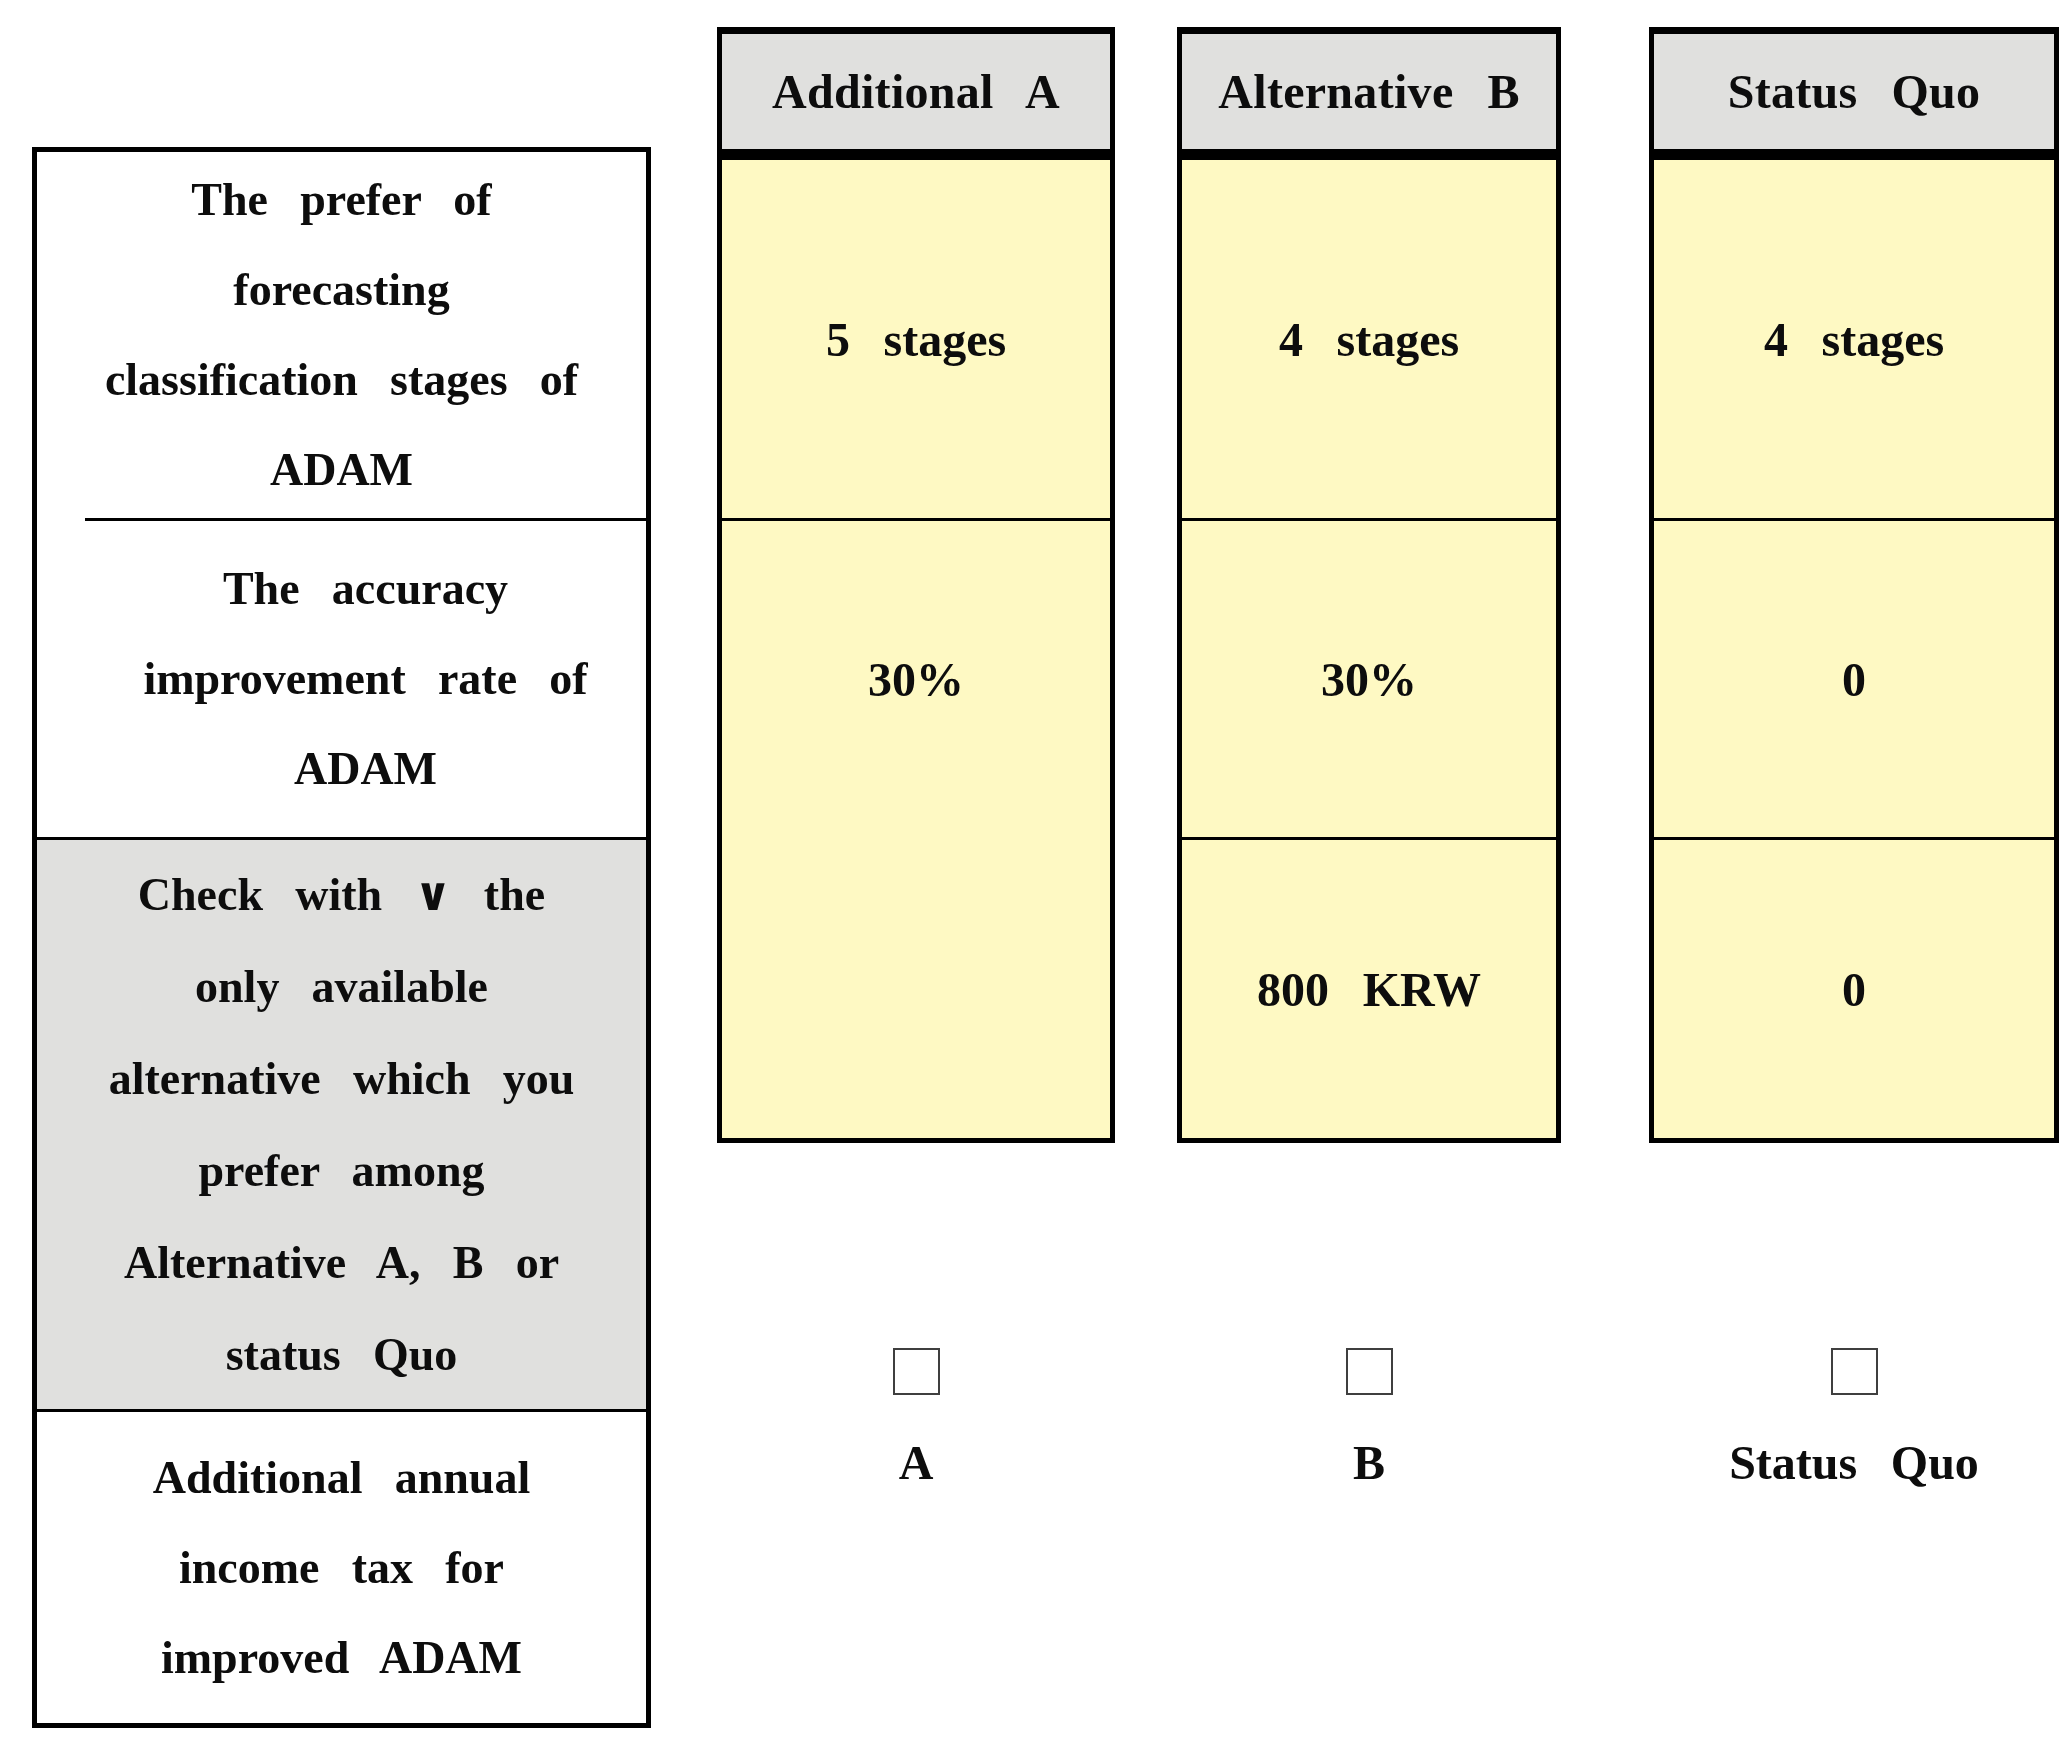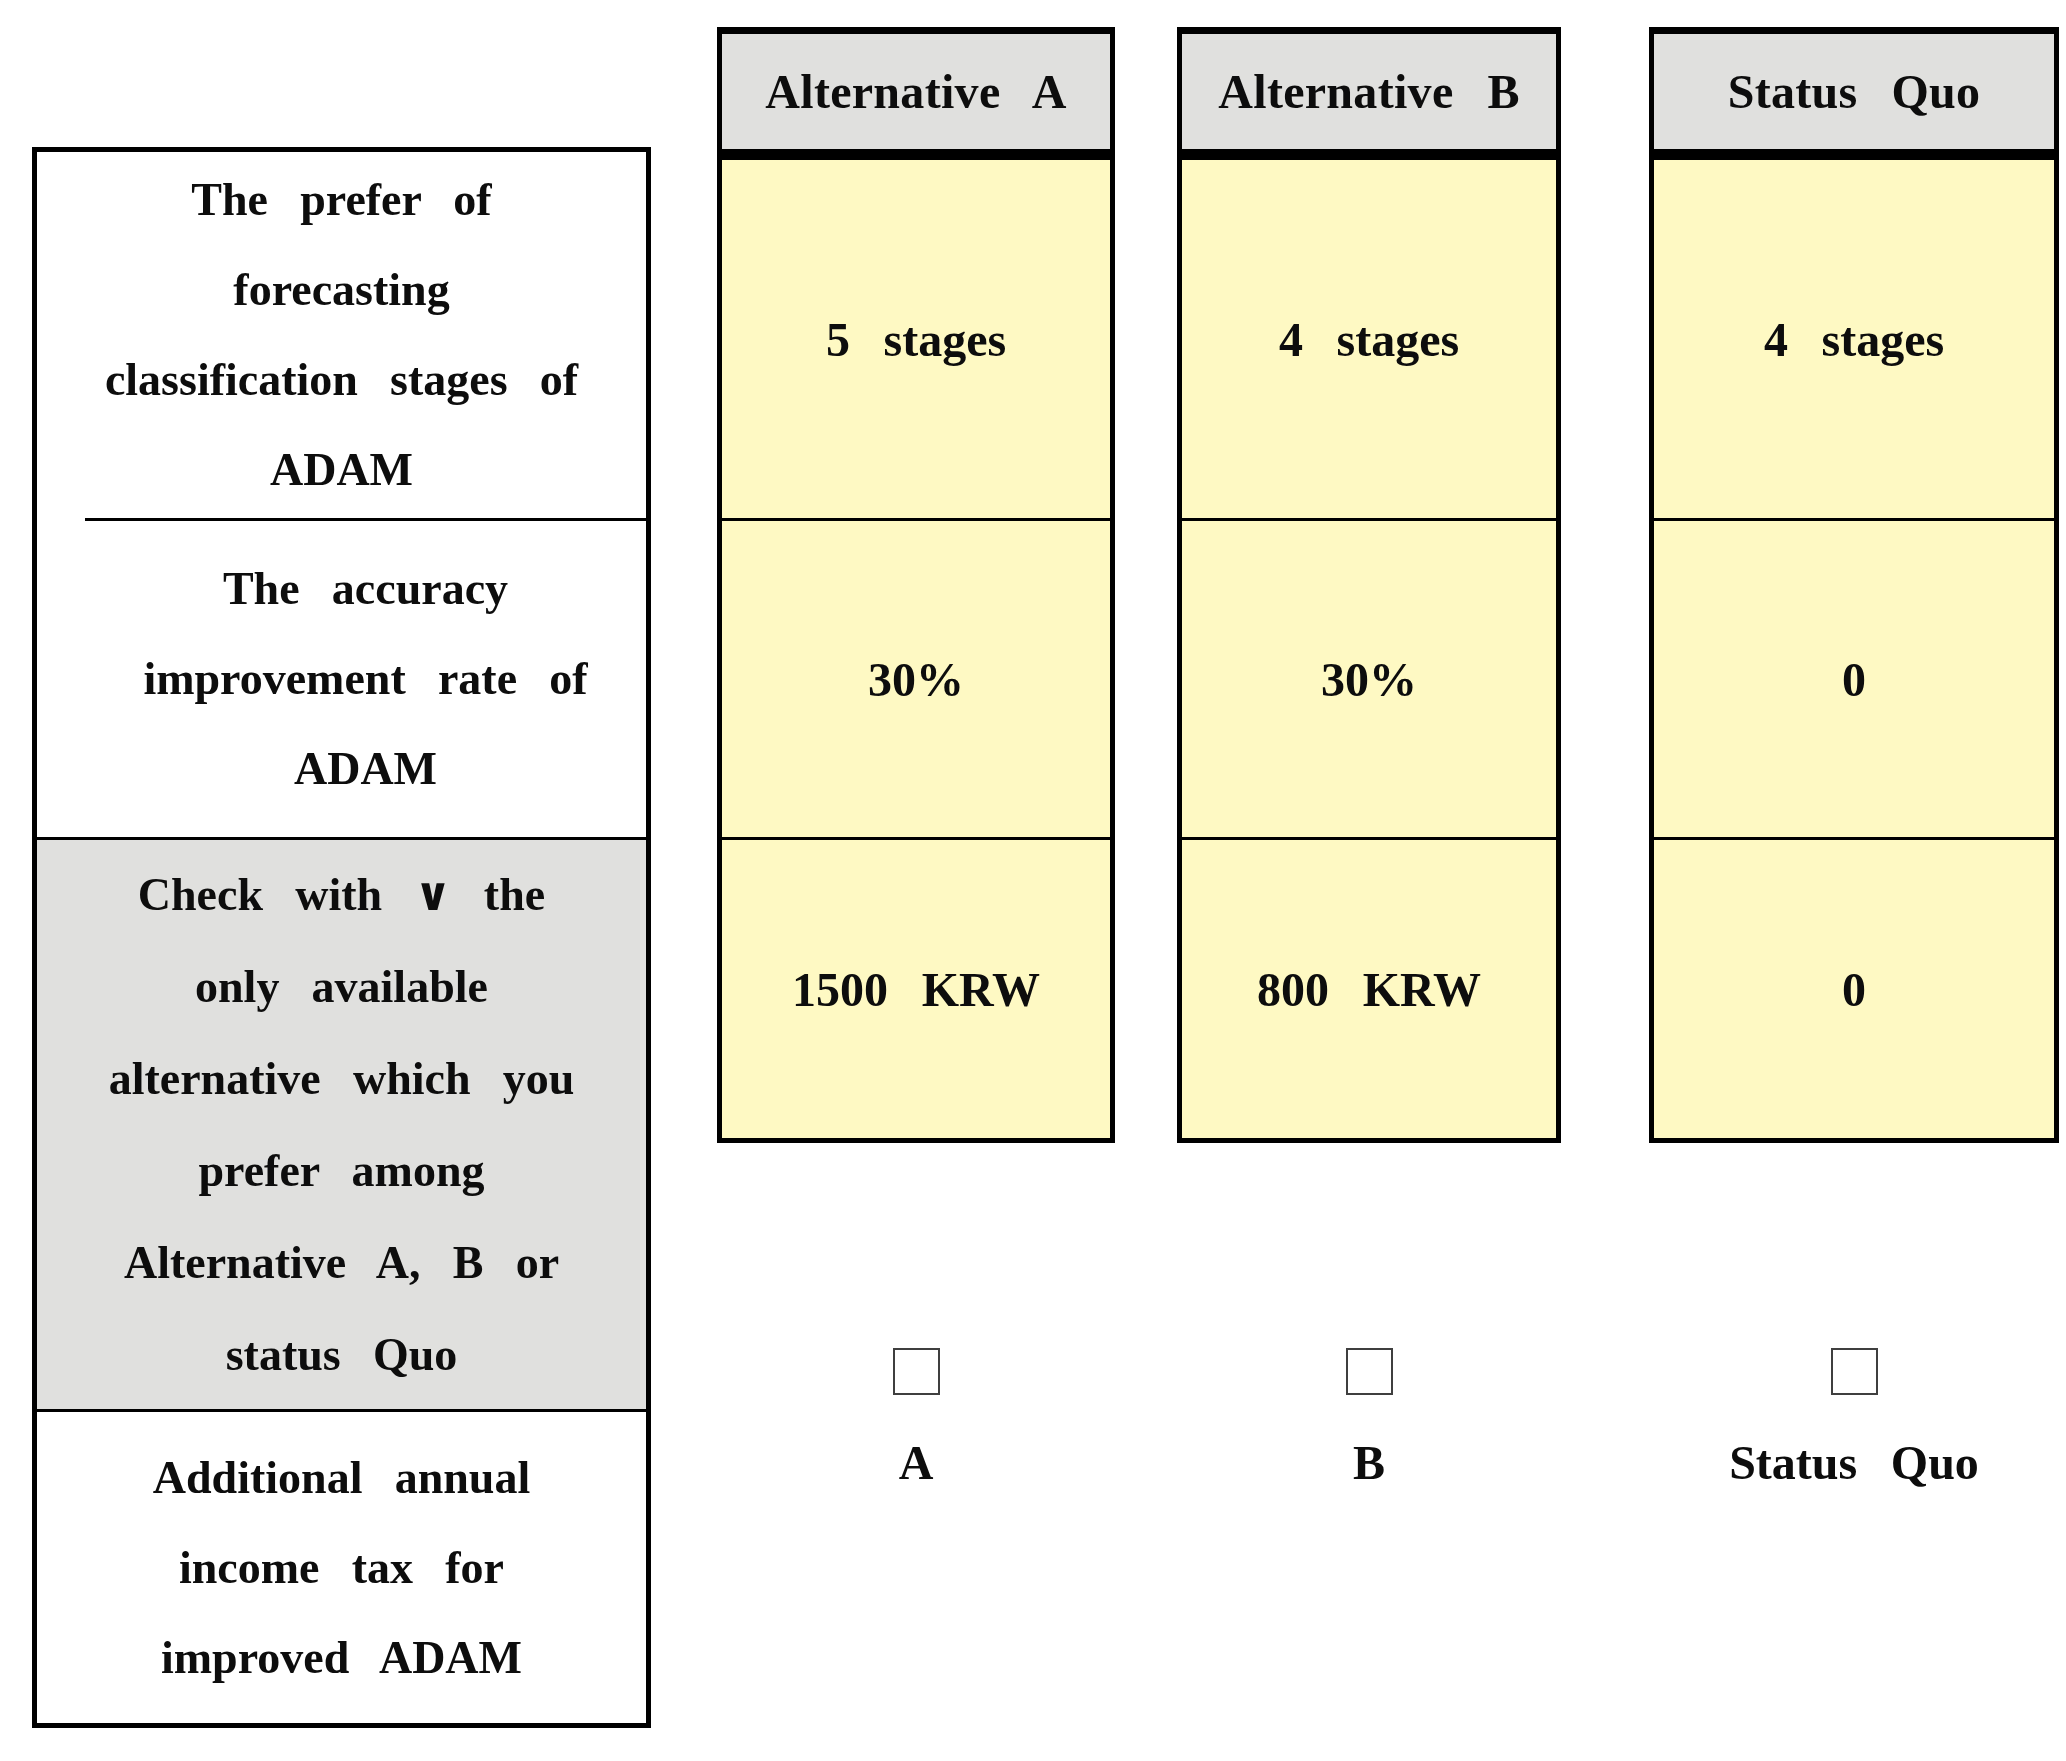--- a/index.html
+++ b/index.html
@@ -143,33 +143,32 @@
 status Quo</div>
   </div>
   <div class="lrow r3">
     <div class="multiline">Additional annual
 income tax for
 improved ADAM</div>
   </div>
 </div>
 
 <div class="abs hdr col-a">
-  <span>Alternative A</span>
+  <span>Additional A</span>
 </div>
 <div class="abs hdr col-b">
   <span>Alternative B</span>
 </div>
 <div class="abs hdr col-sq">
   <span>Status Quo</span>
 </div>
 
 <div class="abs datacol col-a">
   <div class="dcell r1">5 stages</div>
   <div class="dcell r2">30%</div>
-  <div class="dcell r3">1500 KRW</div>
 </div>
 <div class="abs datacol col-b">
   <div class="dcell r1">4 stages</div>
   <div class="dcell r2">30%</div>
   <div class="dcell r3">800 KRW</div>
 </div>
 <div class="abs datacol col-sq">
   <div class="dcell r1">4 stages</div>
   <div class="dcell r2">0</div>
   <div class="dcell r3">0</div>

